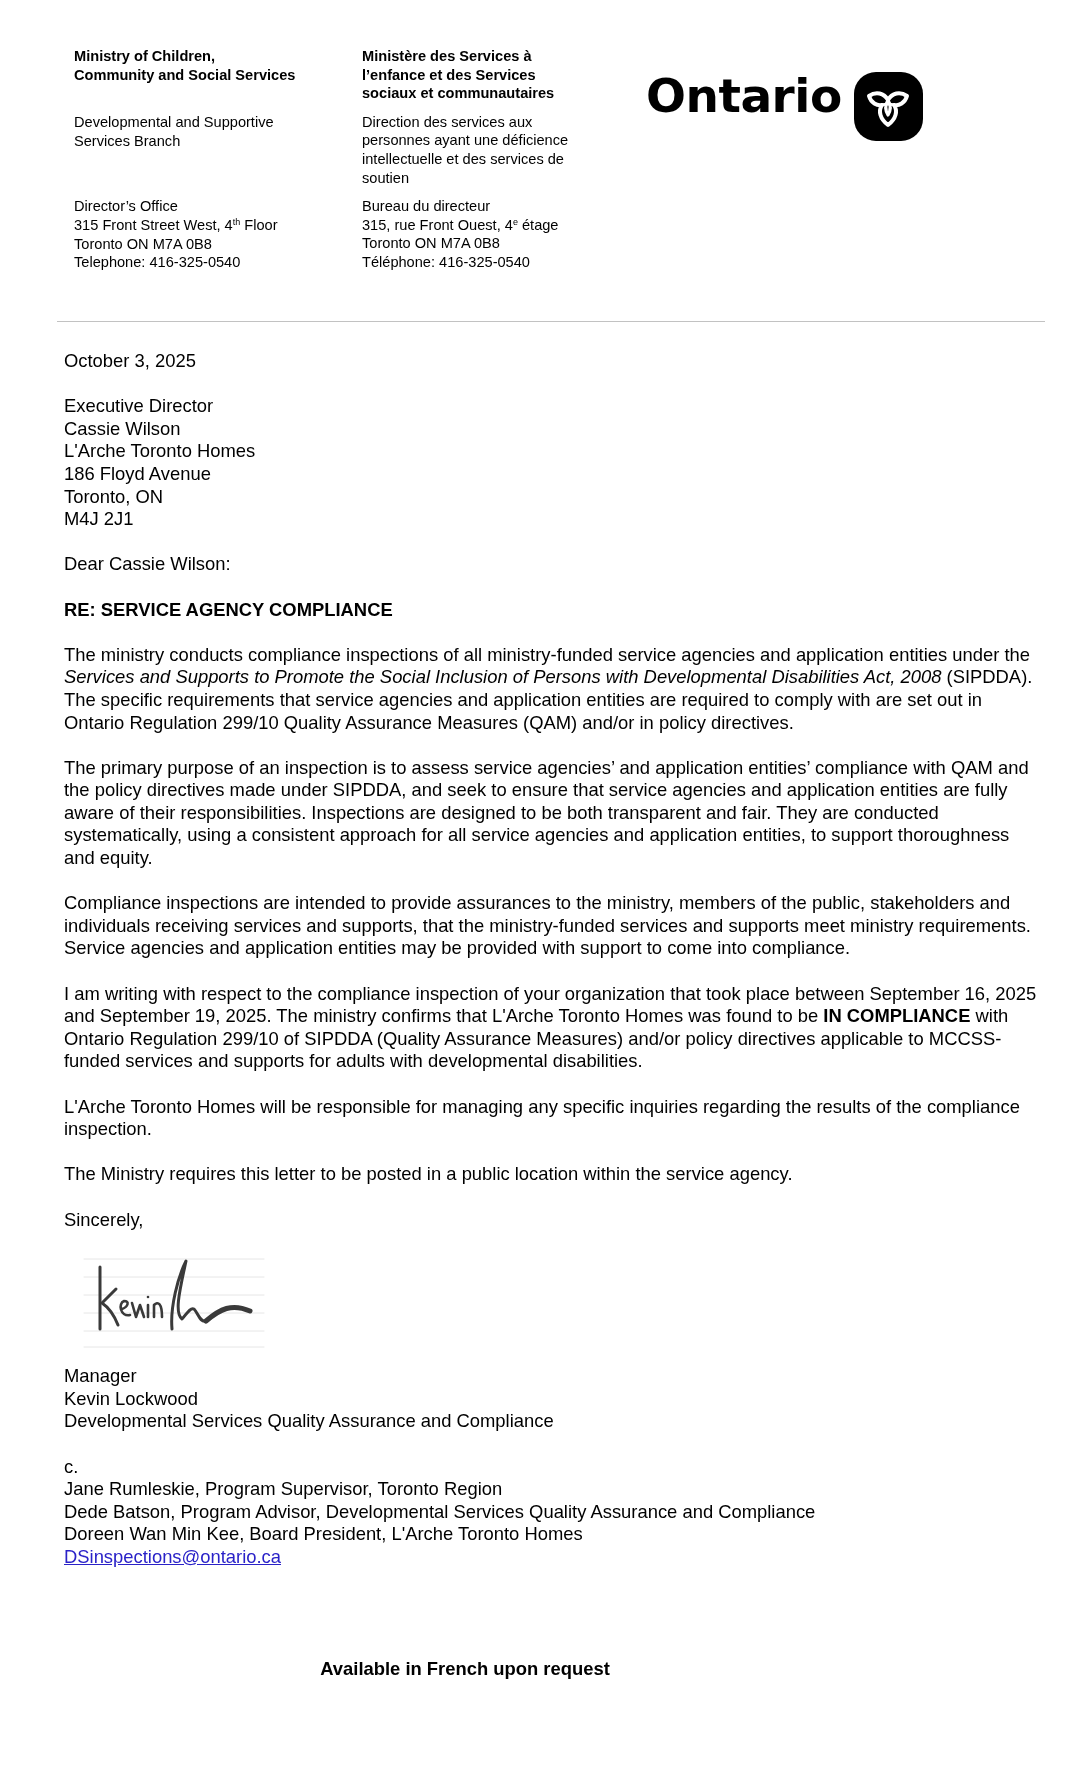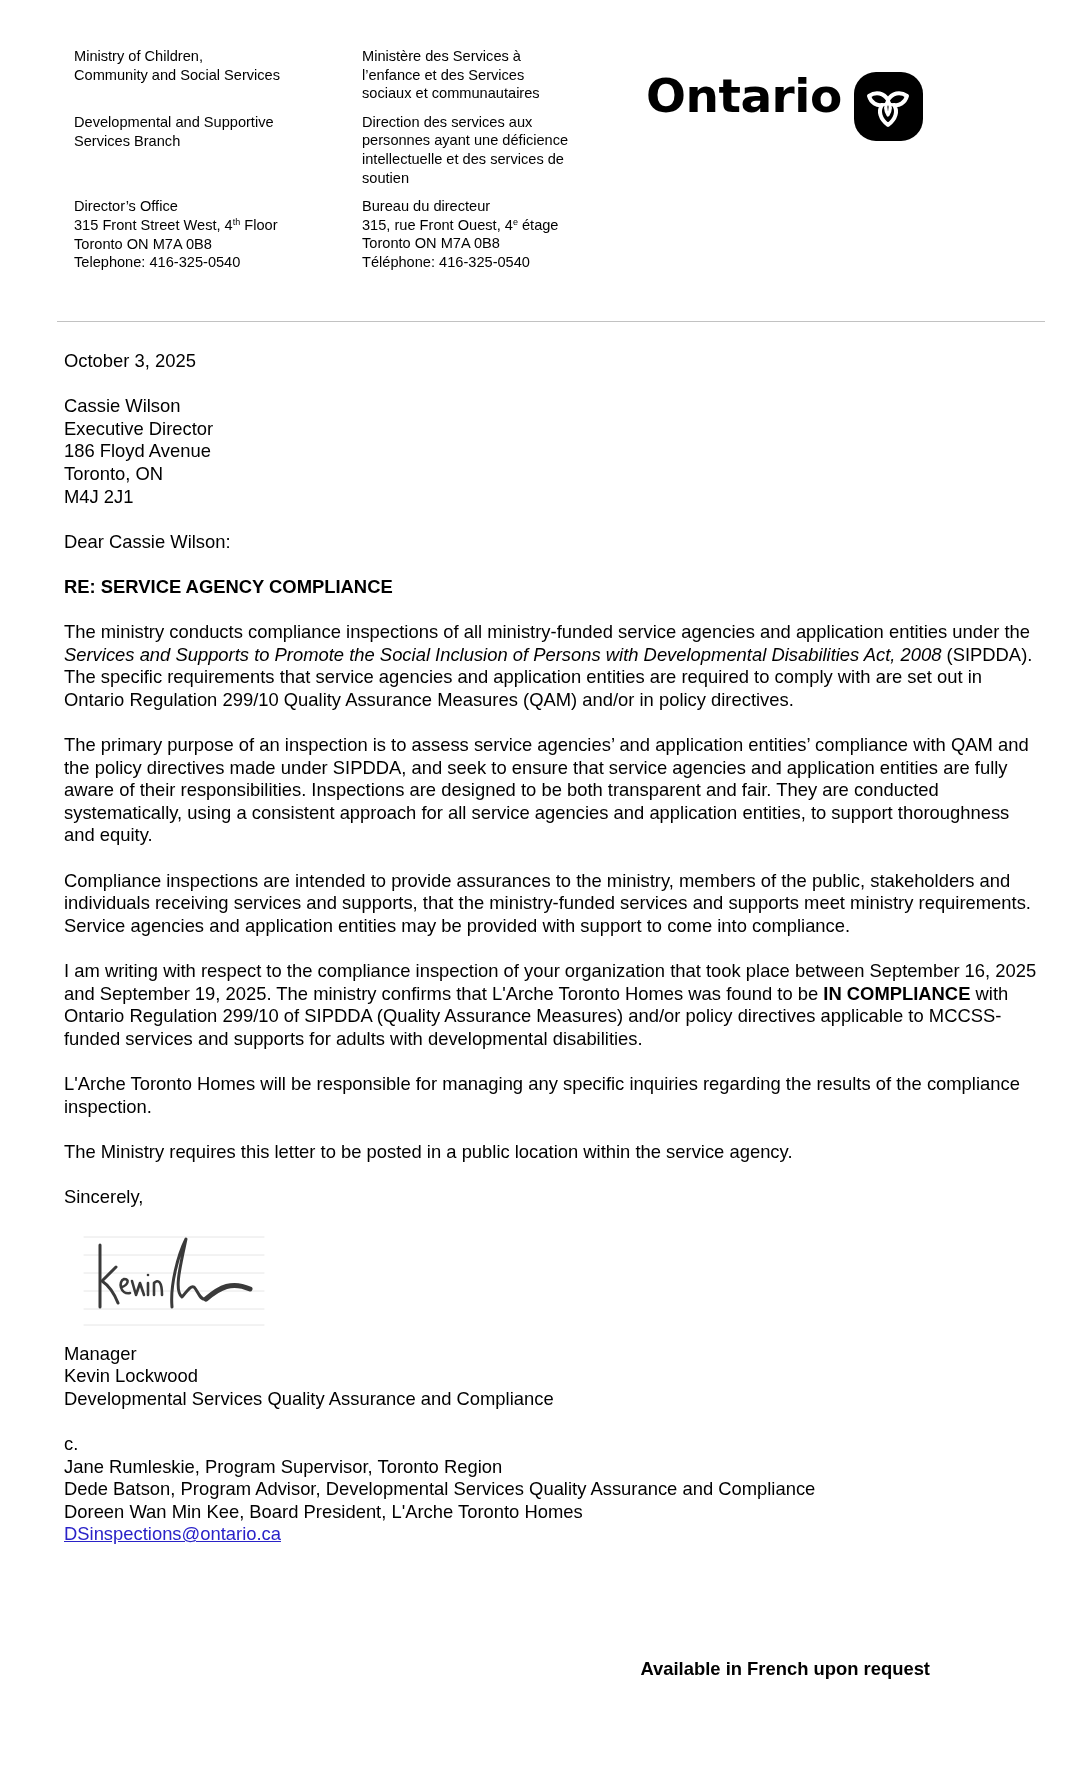--- a/index.html
+++ b/index.html
@@ -3,40 +3,40 @@
 <meta charset="utf-8">
 <style>
   html, body { margin: 0; padding: 0; background: #ffffff; }
   body { width: 1088px; height: 1792px; position: relative; overflow: hidden; color: #000; font-family: "Liberation Sans", sans-serif; }
   .page { position: absolute; left: 0; top: 0; width: 1088px; height: 1792px; }
 
   
   .lh-col { position: absolute; top: 47px; font-size: 14.6px; line-height: 18.6px; }
   .lh-en { left: 74px; width: 260px; }
   .lh-fr { left: 362px; width: 250px; }
-  .lh-col .ministry { font-weight: normal; }
+  .lh-col .ministry { font-weight: bold; }
   .lh-col p { margin: 0; }
   sup { font-size: 9px; line-height: 0; vertical-align: 5px; }
 
   .logo { position: absolute; left: 646px; top: 72px; display: flex; }
   .logo-word { font-family: "DejaVu Sans", sans-serif; font-weight: bold; font-size: 47px; letter-spacing: -0.5px; line-height: 1; }
   .logo-mark { margin-left: 12px; width: 69px; height: 69px; background: #000; border-radius: 22px; display: flex; align-items: center; justify-content: center; }
 
   .rule { position: absolute; left: 57px; top: 321px; width: 988px; height: 0; border-top: 1.5px solid #c2c2c2; }
 
   
   .body { position: absolute; left: 64px; top: 350px; width: 980px; font-size: 18.4px; line-height: 22.6px; }
   .body p { margin: 0 0 22.6px 0; }
   .body p.tight { margin: 0; }
   .body .re { font-weight: bold; }
   .body .strong { font-weight: bold; }
   .signature { height: 124px; margin: 6px 0 4px 0; position: relative; }
   .signature svg { position: absolute; left: 10px; top: 0; }
   .email { color: #1a0dab; color: #2a22c8; text-decoration: underline; cursor: pointer; }
-  .footer-note { position: absolute; left: 0; width: 930px; top: 1658px; text-align: right; font-weight: bold; font-size: 18.4px; }
+  .footer-note { position: absolute; left: 0; width: 930px; top: 1658px; text-align: center; font-weight: bold; font-size: 18.4px; }
 </style>
 </head>
 <body>
 
 <div class="page">
 
   <div class="lh-col lh-en">
     <div class="ministry">
       <p>Ministry of Children,</p>
       <p>Community and Social Services</p>
@@ -87,22 +87,23 @@
       </svg>
     </span>
   </div>
 
   <div class="rule"></div>
 
   <div class="body">
     <p>October 3, 2025</p>
 
     <div style="margin-bottom:22.6px">
+      <div>Executive Director</div>
       <div>Cassie Wilson</div>
-      <div>Executive Director</div>
+      <div>L'Arche Toronto Homes</div>
       <div>186 Floyd Avenue</div>
       <div>Toronto, ON</div>
       <div>M4J 2J1</div>
     </div>
 
     <p>Dear Cassie Wilson:</p>
     <p class="re">RE: SERVICE AGENCY COMPLIANCE</p>
 
     <p><span>The ministry conducts compliance inspections of all ministry-funded service agencies and application entities under the </span><i>Services and Supports to Promote the Social Inclusion of Persons with Developmental Disabilities Act, 2008</i><span> (SIPDDA). The specific requirements that service agencies and application entities are required to comply with are set out in Ontario Regulation 299/10 Quality Assurance Measures (QAM) and/or in policy directives.</span></p>
 

